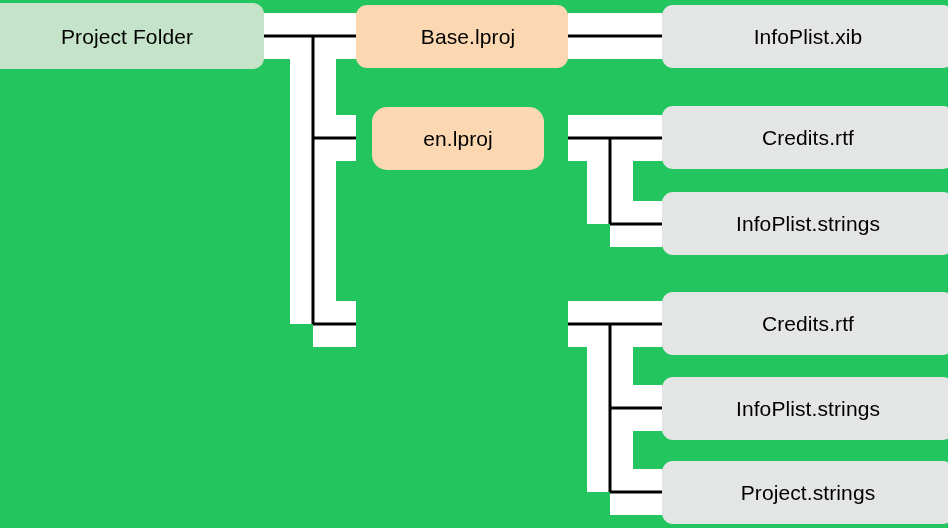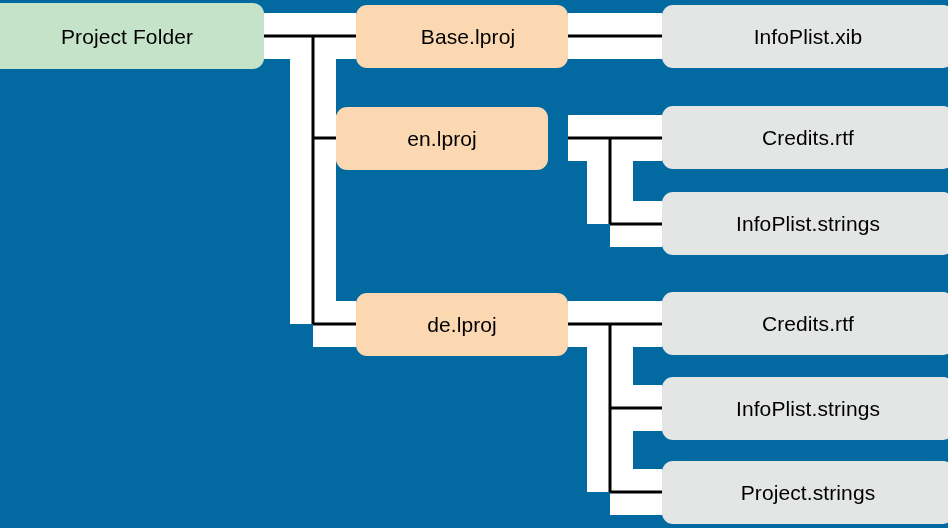--- a/index.html
+++ b/index.html
@@ -8,21 +8,21 @@
     background: #ffffff;
   }
   body {
     font-family: "Liberation Sans", sans-serif;
   }
   #diagram-root {
     position: relative;
     width: 948px;
     height: 528px;
     overflow: hidden;
-    background: #0369a1;
+    background: #22c55e;
   }
   #connector-layer {
     position: absolute;
     left: 0;
     top: 0;
     width: 948px;
     height: 528px;
   }
   .node {
     position: absolute;
@@ -91,27 +91,24 @@
   </svg>
 
   <div class="node node-folder" style="left:-10px; top:3px; width:274px; height:66px;">
     <span>Project Folder</span>
   </div>
 
   <div class="node node-lproj" style="left:356px; top:5px; width:212px; height:63px;padding-left:12px;">
     <span>Base.lproj</span>
   </div>
 
-  <div class="node node-lproj" style="left:336px; top:107px; width:212px; height:63px;">
+  <div class="node node-lproj" style="left:372px; top:107px; width:172px; height:63px;border-radius:15px;">
     <span>en.lproj</span>
   </div>
 
-  <div class="node node-lproj" style="left:356px; top:293px; width:212px; height:63px;">
-    <span>de.lproj</span>
-  </div>
 
   <div class="node node-file" style="left:662px; top:5px; width:292px; height:63px;">
     <span>InfoPlist.xib</span>
   </div>
 
   <div class="node node-file" style="left:662px; top:106px; width:292px; height:63px;">
     <span>Credits.rtf</span>
   </div>
 
   <div class="node node-file" style="left:662px; top:192px; width:292px; height:63px;">

